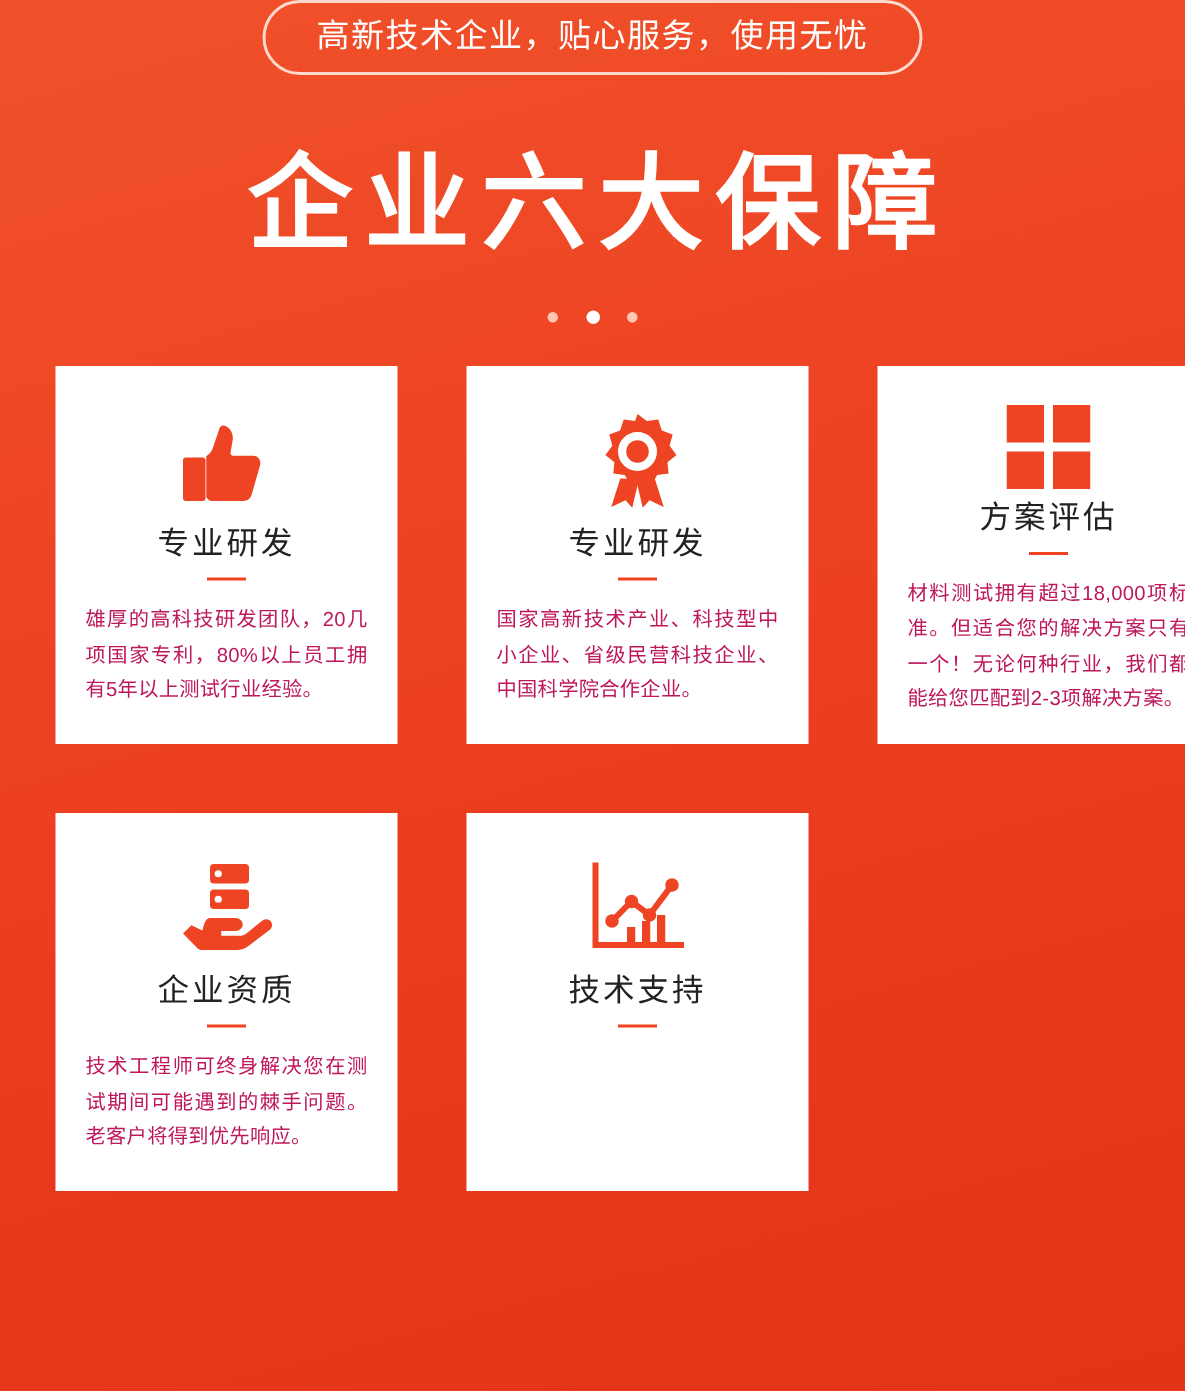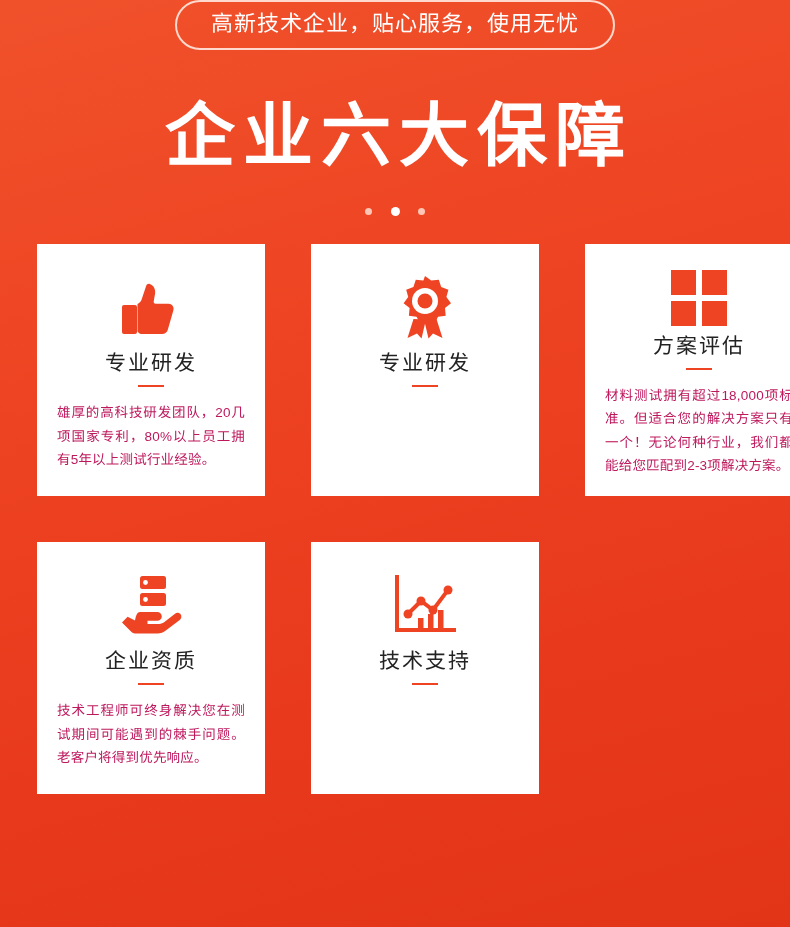--- a/index.html
+++ b/index.html
@@ -150,20 +150,21 @@
             <path d="M31 2 l6.2 4.6 7.6-0.9 2.4 7.3 7.2 2.7-2 7.4 4.6 6.2-6 4.8 0.7 7.6-7.6 1-3.8 6.7-7-3.1-7 3.1-3.8-6.7-7.6-1 0.7-7.6-6-4.8 4.6-6.2-2-7.4 7.2-2.7 2.4-7.3 7.6 0.9Z"></path>
             <circle cx="31" cy="27" r="13" fill="#ffffff"></circle>
             <circle cx="31" cy="27" r="7.5" fill="#ee4423"></circle>
             <path d="M19.5 45 l-6 19 9.5-4.5 4.5 5 4.5-19z"></path>
             <path d="M42.5 45 l6 19 -9.5-4.5 -4.5 5 -4.5-19z"></path>
           </g>
         </svg>
       </div>
       <div class="card-title">专业研发</div>
       <div class="divider"></div>
+      <div class="card-text">国家高新技术产业、科技型中小企业、省级民营科技企业、中国科学院合作企业。</div>
     </div>
 
     <div class="card">
       <div class="icon-wrap">
         <svg width="56" height="56" viewBox="0 0 56 56" aria-hidden="true">
           <g fill="#ee4423">
             <rect x="0" y="0" width="25" height="25"></rect>
             <rect x="31" y="0" width="25" height="25"></rect>
             <rect x="0" y="31" width="25" height="25"></rect>
             <rect x="31" y="31" width="25" height="25"></rect>

